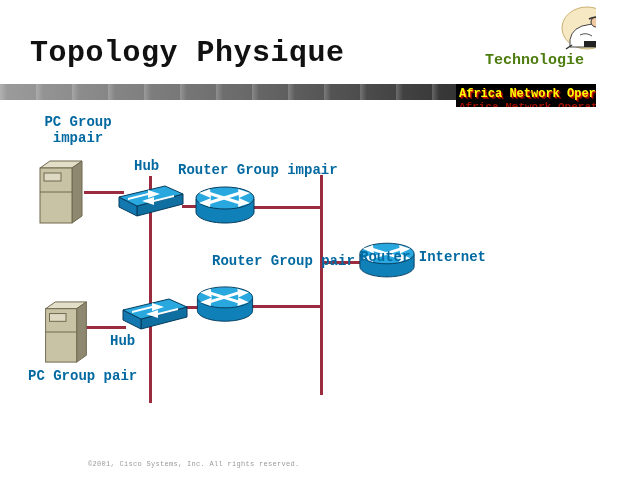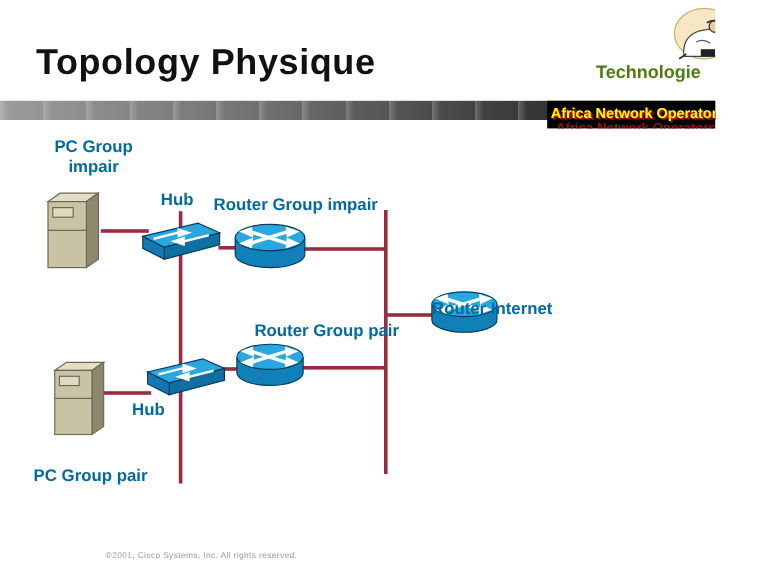--- a/index.html
+++ b/index.html
@@ -1,18 +1,18 @@
 <!DOCTYPE html>
 <html><head>
 <meta charset="utf-8">
 <style>
   html,body{margin:0;padding:0;background:#fff;}
   #slide{
     position:relative;width:596px;height:480px;background:#ffffff;overflow:hidden;
-    font-family:Liberation Sans, sans-serif;color:#000;
+    font-family:Liberation Mono, monospace;color:#000;
   }
   
   .title{
     position:absolute;left:30px;top:36px;font-size:30px;font-weight:bold;
     letter-spacing:0.5px;color:#111;white-space:nowrap;
   }
   .logo{position:absolute;left:556px;top:5px;width:60px;height:46px;}
   .logo-caption{
     position:absolute;right:12px;top:52px;font-size:15px;font-weight:600;color:#4d7c0f;
   }
@@ -148,20 +148,20 @@
     <rect x="4" y="10" width="32" height="55" fill="#C9C3A6" stroke="#6E684F"></rect>
     <rect x="8" y="15" width="17" height="8" fill="#DDD9C2" stroke="#6E684F"></rect>
     <line x1="4" y1="34" x2="36" y2="34" stroke="#6E684F"></line>
   </svg>
 
   <div class="dlabel center" style="left:30px;top:114px;width:96px;">PC Group
 impair</div>
   <div class="dlabel" style="left:134px;top:158px;">Hub</div>
   <div class="dlabel" style="left:178px;top:162px;">Router Group impair</div>
   <div class="dlabel" style="left:360px;top:219px;margin-top:30px;">Router Internet</div>
-  <div class="dlabel" style="left:196px;top:267px;padding-left:16px;">Router Group pair</div>
+  <div class="dlabel" style="left:196px;top:253px;padding-left:16px;">Router Group pair</div>
   <div class="dlabel" style="left:110px;top:333px;">Hub</div>
-  <div class="dlabel" style="left:28px;top:368px;margin-top:20px;">PC Group pair</div>
+  <div class="dlabel" style="left:28px;top:368px;">PC Group pair</div>
 
   <div class="footer">©2001, Cisco Systems, Inc. All rights reserved.</div>
   <div class="page-number">3</div>
 
 </div>
 
 </body></html>

